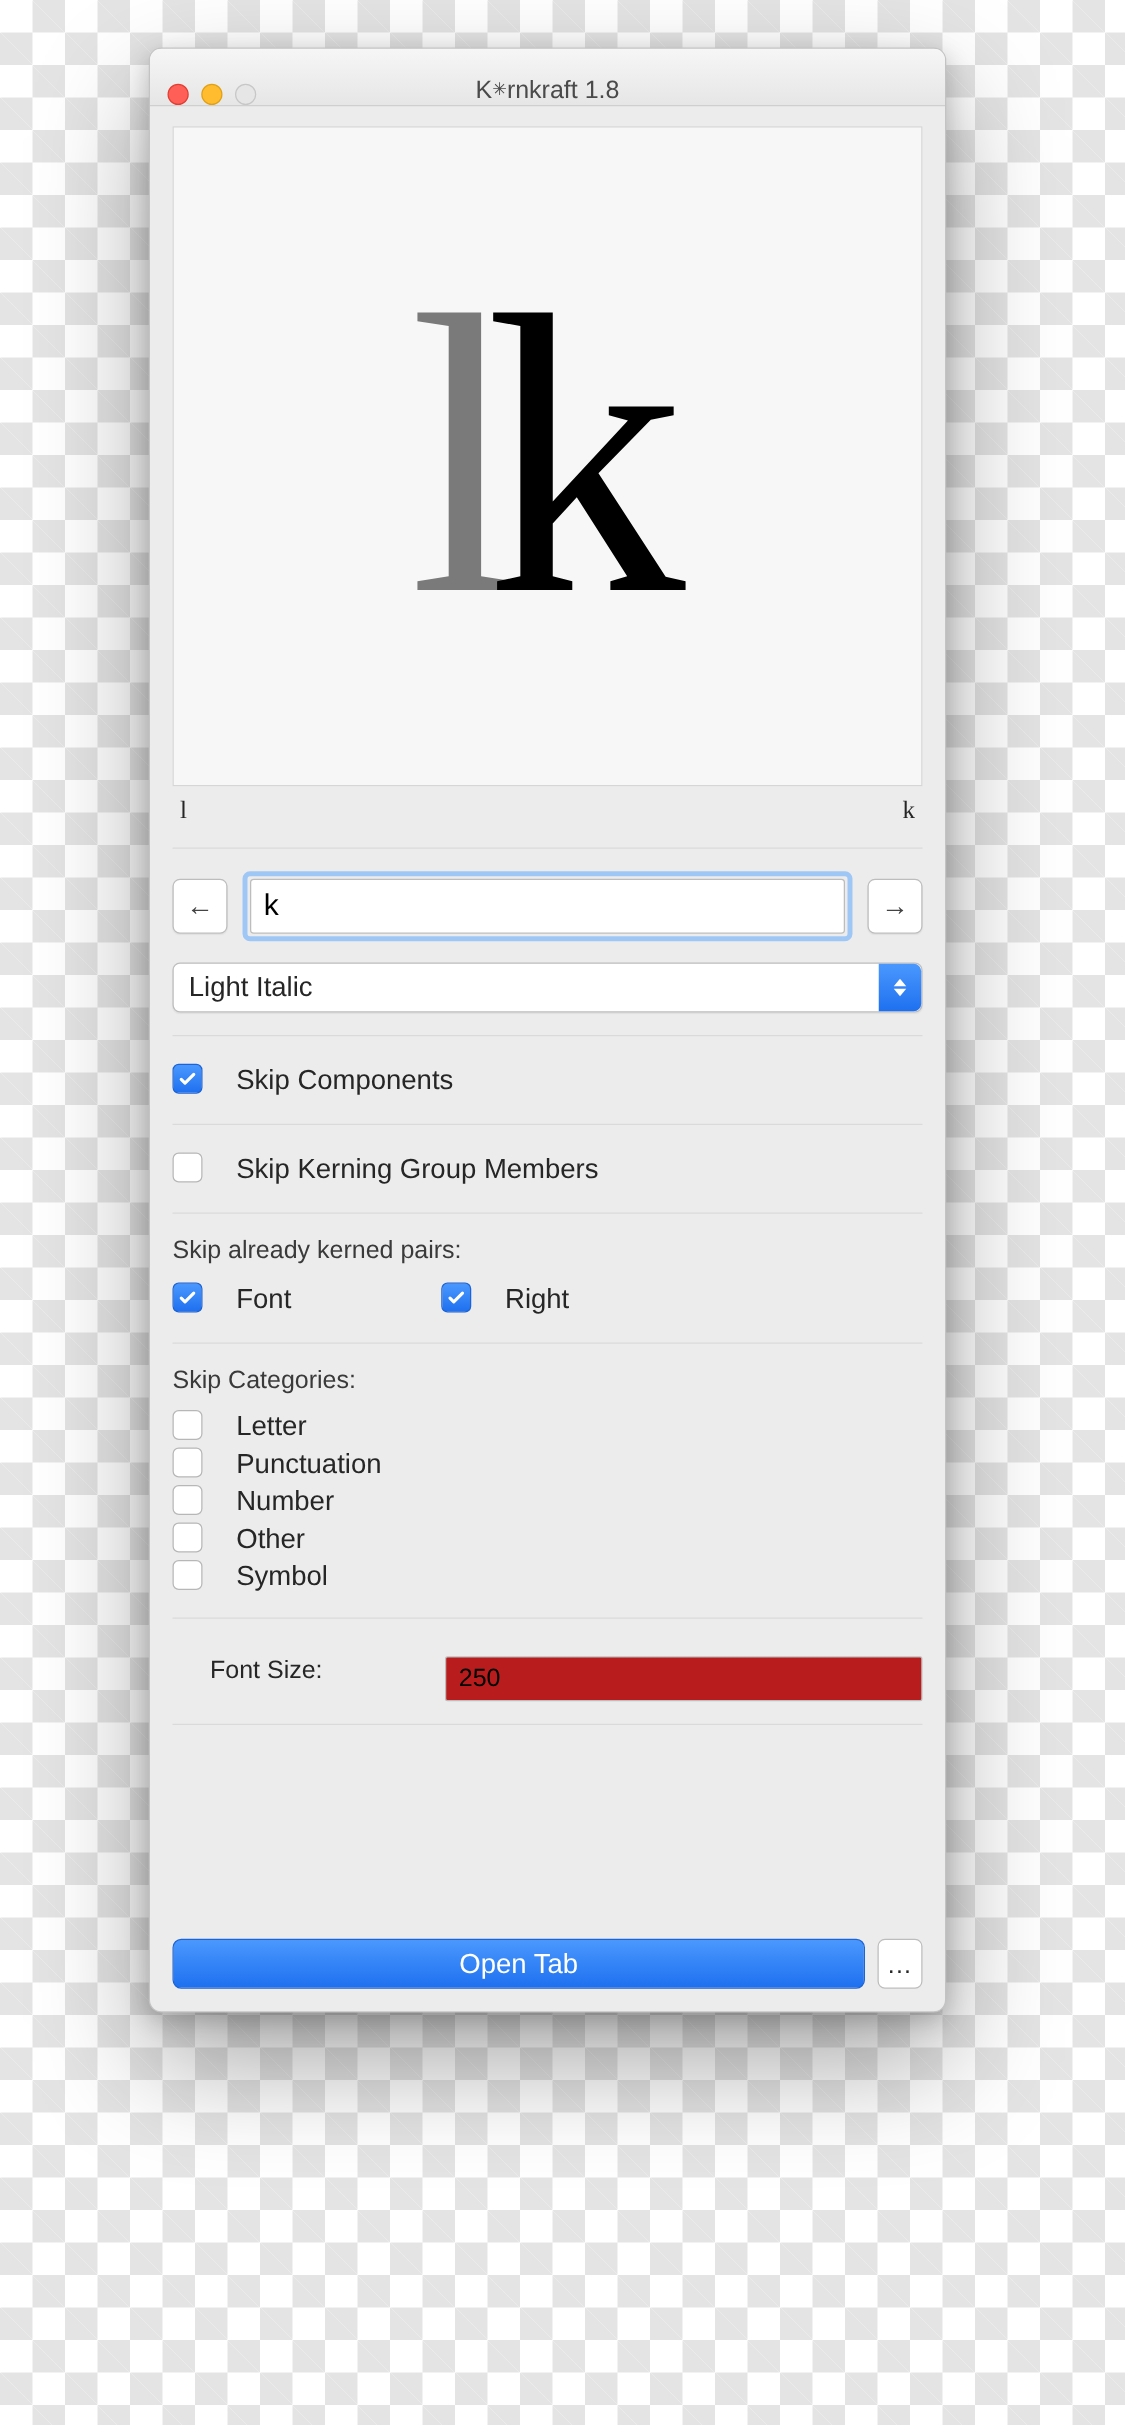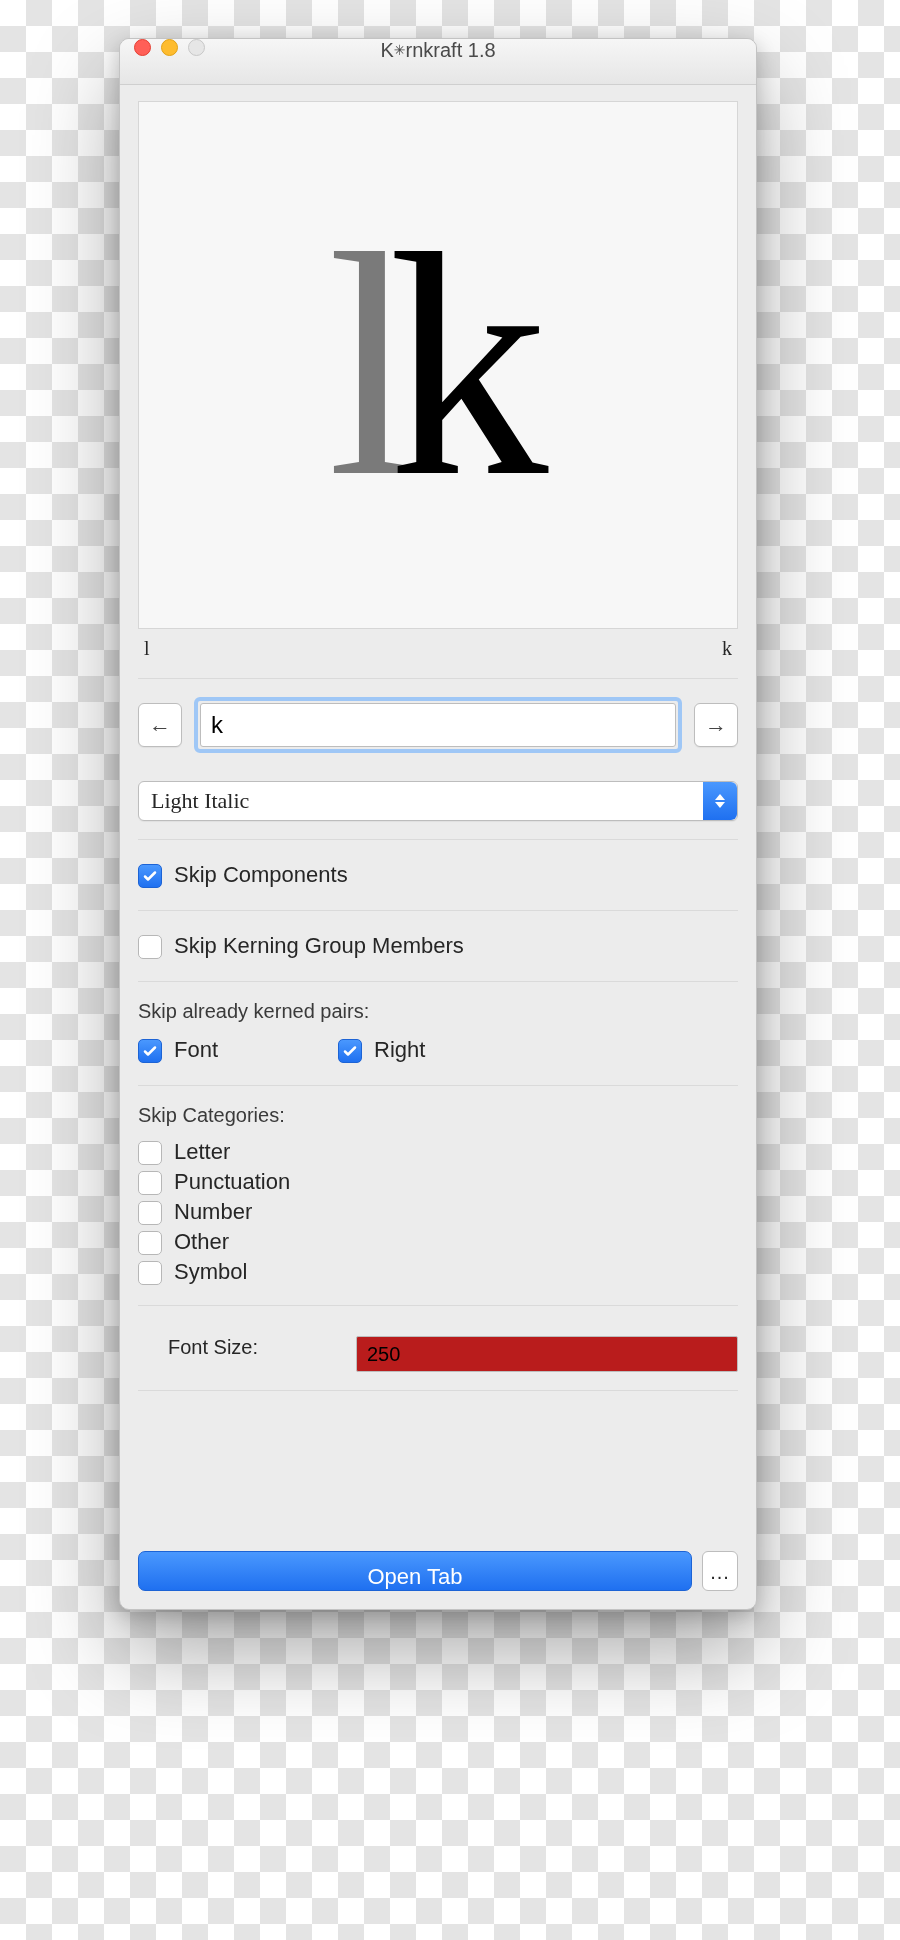--- a/index.html
+++ b/index.html
@@ -33,21 +33,21 @@
     border: 1px solid #C3C3C3;
     border-radius: 10px;
     box-shadow: 0 40px 90px rgba(0,0,0,0.35), 0 6px 20px rgba(0,0,0,0.2);
     overflow: hidden;
     display: flex; flex-direction: column;
   }
   .titlebar {
     height: 46px;
     background: linear-gradient(#F6F6F6, #E6E6E6);
     border-bottom: 1px solid #CFCFCF;
-    display: flex; align-items: flex-start;
+    display: flex; align-items: flex-end;
     padding: 0 14px;
     position: relative;
     flex: 0 0 auto;
   }
   .traffic { display: flex; gap: 10px; }
   .tl-dot { width: 17px; height: 17px; border-radius: 50%; }
   .tl-red   { background: #FF5F57; border: 1px solid #E33E32; }
   .tl-yellow{ background: #FEBC2E; border: 1px solid #E1A116; }
   .tl-green { background: #E6E6E6; border: 1px solid #C7C7C7; }
   .title {
@@ -96,21 +96,21 @@
     border-radius: 6px;
     padding: 2px;
   }
   .glyph-field {
     width: 100%; height: 44px;
     border: 1px solid #BDBDBD; border-radius: 3px;
     background: #fff;
     font-size: 24px; padding: 0 10px;
     outline: none;
   }
-  .select-row { margin-top: 28px; font-family: Liberation Serif, serif; }
+  .select-row { margin-top: 17px; }
   .select {
     position: relative;
     height: 40px;
     background: #fff;
     border: 1px solid #BDBDBD; border-radius: 6px;
     display: flex; align-items: center;
     padding: 0 46px 0 12px;
     font-size: 22px;
     box-shadow: 0 1px 1px rgba(0,0,0,0.05);
     cursor: pointer;
@@ -124,21 +124,21 @@
     gap: 2px;
   }
   .select .caps .tri {
     width: 0; height: 0;
     border-left: 5px solid transparent;
     border-right: 5px solid transparent;
   }
   .select .caps .up   { border-bottom: 6px solid #fff; }
   .select .caps .down { border-top: 6px solid #fff; }
   .check-row {
-    display: flex; align-items: flex-end; gap: 12px;
+    display: flex; align-items: flex-start; gap: 27px;
     font-size: 22px;
     padding: 4px 0;
   }
   .cbox {
     width: 24px; height: 24px;
     border-radius: 5px;
     display: inline-flex; align-items: center; justify-content: center;
     flex: 0 0 auto;
     cursor: pointer;
   }
@@ -164,21 +164,21 @@
     display: flex; gap: 10px; align-items: stretch;
     padding-top: 20px;
   }
   .open-btn {
     flex: 1;
     height: 40px;
     border-radius: 7px;
     background: linear-gradient(#4A98FE, #1F70F0);
     border: 1px solid #1C63D5;
     color: #fff; font-size: 22px;
-    display: flex; align-items: flex-end; justify-content: center;
+    display: flex; align-items: center; justify-content: center;
     cursor: pointer;
   }
   .more-btn {
     width: 36px; height: 40px;
     background: #fff;
     border: 1px solid #BDBDBD; border-radius: 6px;
     font-size: 20px; letter-spacing: 1px;
     display: flex; align-items: flex-end; justify-content: center;
     padding-bottom: 6px;
     cursor: pointer;

